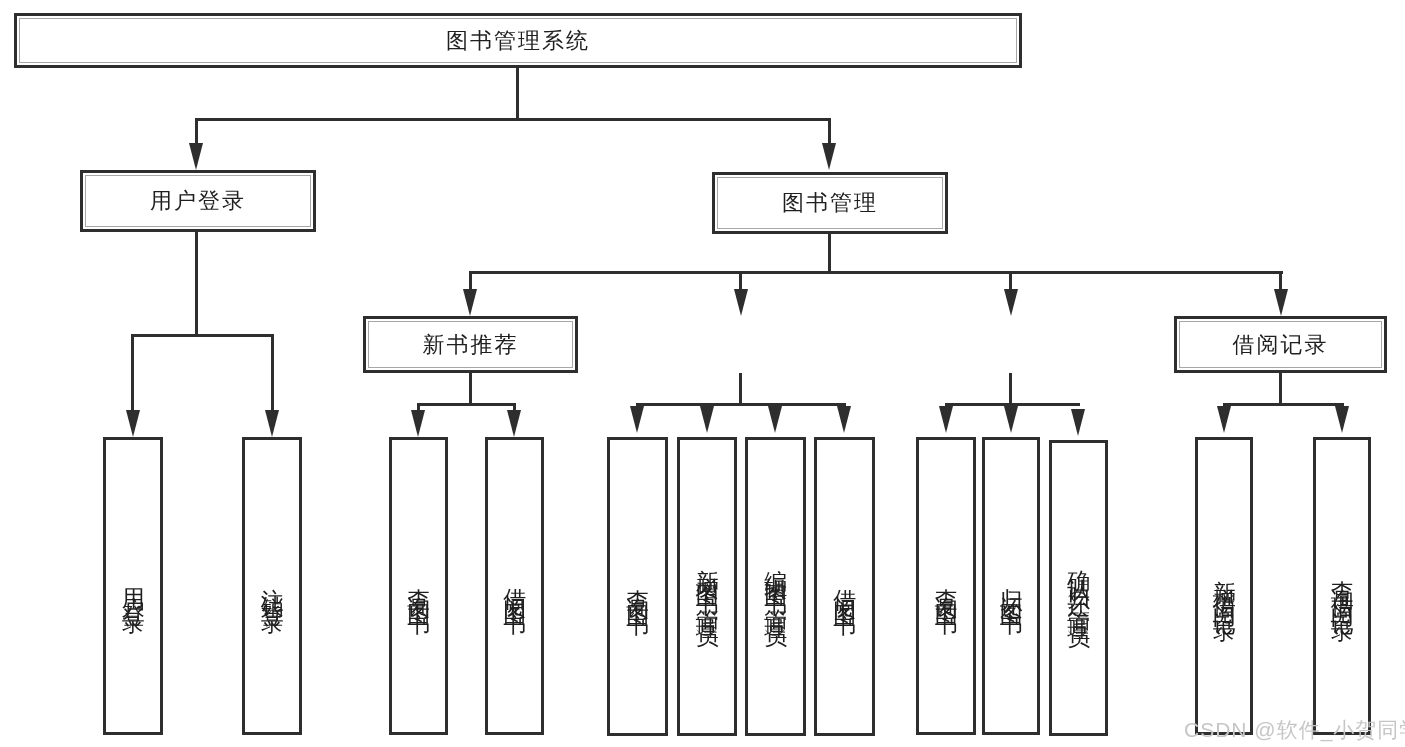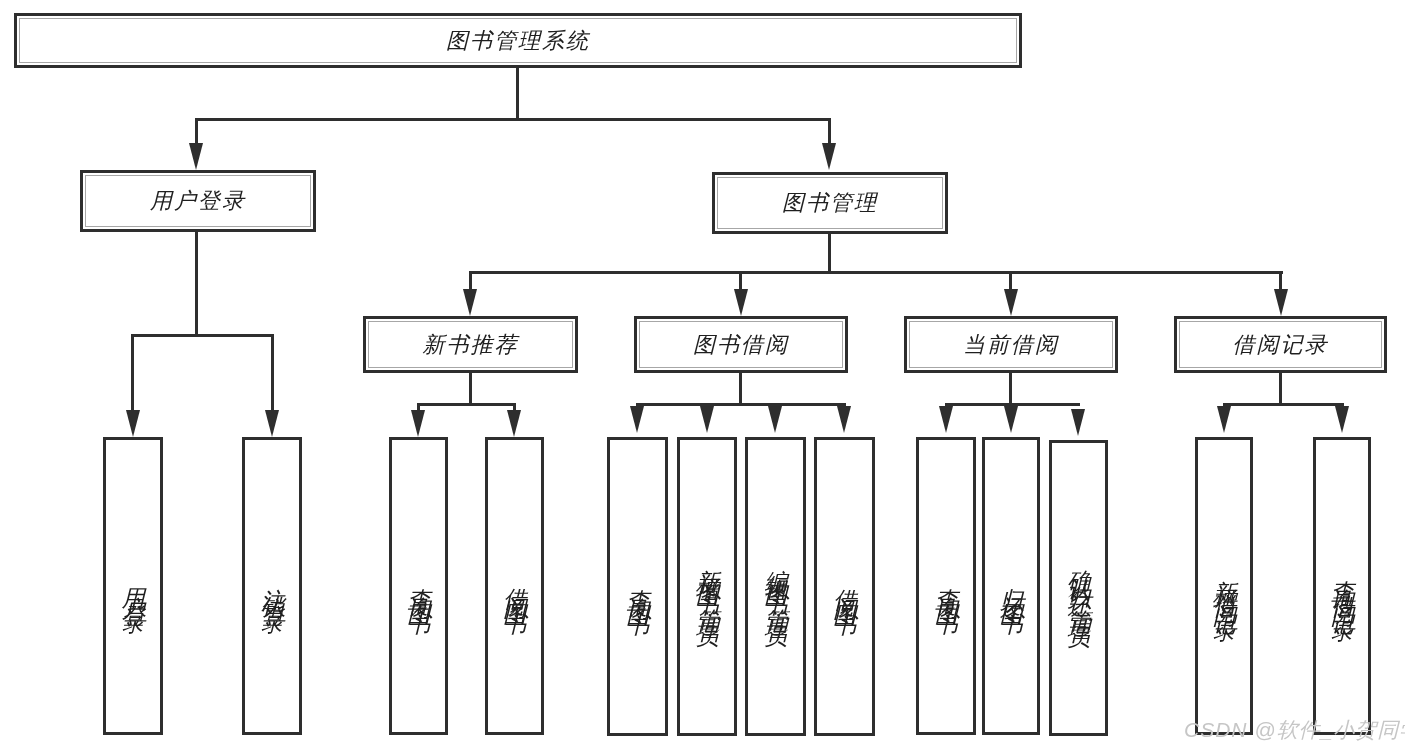--- a/index.html
+++ b/index.html
@@ -10,21 +10,20 @@
     --bg:#ffffff;
   }
   *{margin:0;padding:0;box-sizing:border-box;}
   html,body{background:#fff;}
   body{font-family:"Liberation Sans", sans-serif;}
   #canvas{
     position:relative;
     width:1405px;height:747px;
     background:var(--bg);
     overflow:hidden;
-    font-style:italic;
   }
   
   .node{
     position:absolute;
     background:#fff;
     border:3px solid var(--border);
     color:var(--text);
   }
   .hnode{
     display:flex;align-items:center;justify-content:center;
@@ -99,26 +98,20 @@
   <div class="vline" style="left:1009px;top:271px;height:22px"></div>
   <div class="vline" style="left:1279px;top:271px;height:22px"></div>
   <div class="arr" style="left:463px;top:289px"></div>
   <div class="arr" style="left:734px;top:289px"></div>
   <div class="arr" style="left:1004px;top:289px"></div>
   <div class="arr" style="left:1274px;top:289px"></div>
 
   <div class="node hnode" style="left:363px;top:316px;width:215px;height:57px">
     <span>新书推荐</span>
   </div>
-  <div class="node hnode" style="left:634px;top:316px;width:214px;height:57px">
-    <span>图书借阅</span>
-  </div>
-  <div class="node hnode" style="left:904px;top:316px;width:214px;height:57px">
-    <span>当前借阅</span>
-  </div>
   <div class="node hnode" style="left:1174px;top:316px;width:213px;height:57px">
     <span>借阅记录</span>
   </div>
 
   <div class="vline" style="left:469px;top:373px;height:33px"></div>
   <div class="hline" style="left:417px;top:403px;width:99px"></div>
   <div class="vline" style="left:417px;top:403px;height:12px"></div>
   <div class="vline" style="left:513px;top:403px;height:12px"></div>
   <div class="arr" style="left:411px;top:410px"></div>
   <div class="arr" style="left:507px;top:410px"></div>

